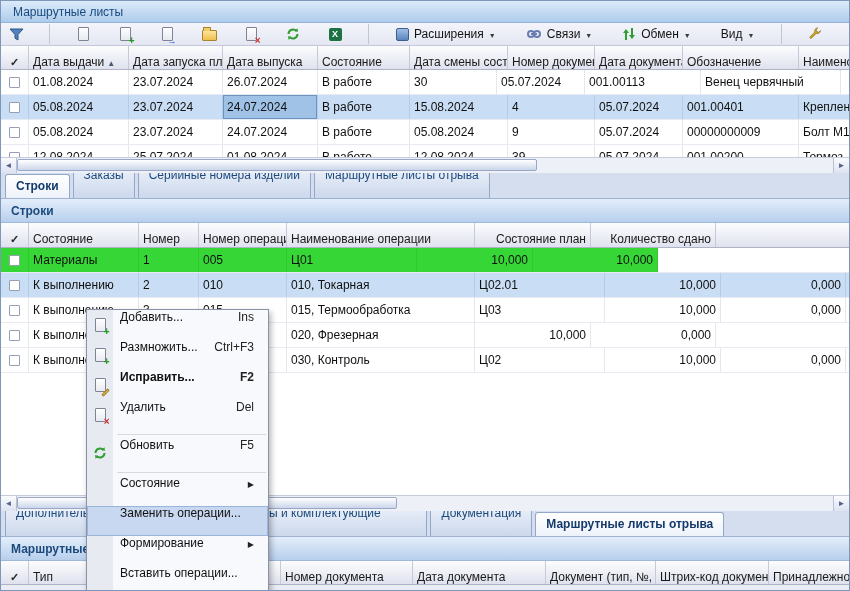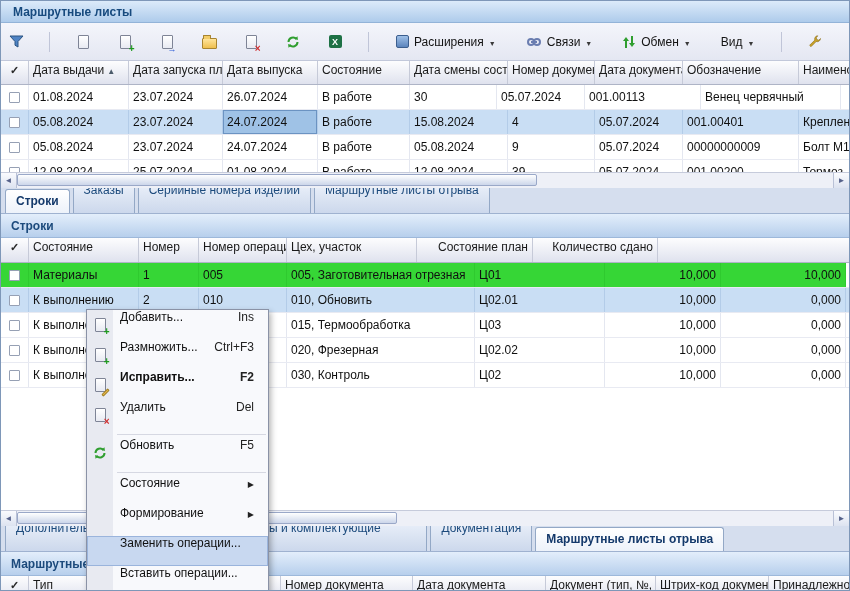--- a/index.html
+++ b/index.html
@@ -4,27 +4,27 @@
 <style>
   *{box-sizing:border-box;margin:0;padding:0}
   html,body{background:#cfd6e4}
   .app{position:relative;width:850px;height:591px;overflow:hidden;background:#e9ecf5;
        border:1px solid #7e97b8;font-family:"Liberation Sans",sans-serif;font-size:12px;color:#101010}
   button{border:none;background:transparent;font:inherit;padding:0;cursor:default}
 
   
   .titlebar{height:22px;display:flex;align-items:center;padding-left:12px;
             background:linear-gradient(#dcebfa,#aecbeb);border-bottom:1px solid #93b3d8;
-            color:#174a7e;font-weight:bold}
+            color:#174a7e;font-weight:normal}
   .secbar{height:24px;display:flex;align-items:center;padding-left:10px;
           background:linear-gradient(#e3eefb,#b7cfec);border-bottom:1px solid #9db8da;
           color:#1c4a7c;font-weight:bold}
 
   
-  .toolbar{height:38px;display:flex;align-items:center;padding:0 2px;gap:16px;
+  .toolbar{height:23px;display:flex;align-items:center;padding:0 2px;gap:16px;
            background:linear-gradient(#f4f5fb,#e4e7f2);border-bottom:1px solid #c2c8da}
   .tbtn{width:26px;height:24px;display:flex;align-items:center;justify-content:center;border-radius:2px}
   .tsep{width:1px;height:20px;background:#c0c5d8;margin:0 4px}
   .ddbtn{display:flex;align-items:center;gap:5px;height:24px;padding:0 7px;border-radius:2px;color:#141414}
   .chev::after{content:"▼";font-size:7px;color:#3a3a3a}
   .doc{width:11px;height:14px;background:linear-gradient(#ffffff,#e8eaf2);border:1px solid #7e8496;
        border-radius:1px;position:relative;display:inline-block}
   .bdg{position:absolute;right:-5px;bottom:-6px;font-size:10px;font-weight:700;line-height:10px}
   .bdg-plus::after{content:"+";color:#1d9b1d}
   .bdg-arrow::after{content:"→";color:#2a5bd7;font-size:9px}
@@ -36,21 +36,21 @@
   .folder::before{content:"";position:absolute;top:-4px;left:0;width:6px;height:3px;background:#f3cd68;
           border:1px solid #a8842f;border-bottom:none;border-radius:1px 1px 0 0}
   .xl{width:13px;height:13px;background:#1e7145;border-radius:2px;color:#fff;
       display:flex;align-items:center;justify-content:center}
   .xl::after{content:"X";font-size:9px;font-weight:700}
   .extic{width:13px;height:13px;border:1px solid #3b5e8e;background:linear-gradient(#9fc0e8,#5b84bc);border-radius:2px}
 
   
   .ghead{display:flex;height:24px;background:linear-gradient(#fdfdfe,#dfe2ee);
          border-bottom:1px solid #aeb4c6;overflow:hidden}
-  .gh{display:flex;align-items:flex-end;height:100%;padding:16px 4px;border-right:1px solid #c6cad8;
+  .gh{display:flex;align-items:center;height:100%;padding:16px 4px;border-right:1px solid #c6cad8;
       white-space:nowrap;overflow:hidden;flex-shrink:0;color:#1a1a1a}
   .gbody{background:#a21caf}
   .grow{display:flex;height:25px;border-bottom:1px solid #e8eaf2;background:#fff;overflow:hidden}
   .gc{display:flex;align-items:center;height:100%;padding:0 4px;border-right:1px solid #e4e7f0;
       white-space:nowrap;overflow:hidden;flex-shrink:0}
   .num{justify-content:flex-end}
   .cb{width:11px;height:11px;background:#fff;border:1px solid #96a0b4;border-radius:1px;margin:0 auto}
   .checkmark::after{content:"✓";font-weight:700;color:#2a2a2a;margin:0 auto;font-size:11px}
   .sort-asc::after{content:"▲";font-size:8px;color:#4a5a6a;margin-left:3px}
   .clip12{height:12px;overflow:hidden}
@@ -315,51 +315,50 @@
         </div>
       <div class="gh c1">
           <span>Состояние</span>
         </div>
       <div class="gh c2">
           <span>Номер</span>
         </div>
       <div class="gh c3">
           <span>Номер операции</span>
         </div>
-      <div class="gh c5">
-          <span>Цех, участок</span>
+      <div class="gh c4">
+          <span>Наименование операции</span>
         </div>
       <div class="gh c6 num">
           <span>Состояние план</span>
         </div>
       <div class="gh c7 num">
           <span>Количество сдано</span>
         </div>
     </div>
     <div class="gbody">
       <div class="grow r-done">
         <div class="gc c0 cbcell">
             <span class="cb"></span>
           </div>
         <div class="gc c1">Материалы</div>
         <div class="gc c2">1</div>
         <div class="gc c3">005</div>
-        <div class="gc c4">005, Заготовительная отрезная</div>
         <div class="gc c5">Ц01</div>
         <div class="gc c6 num">10,000</div>
         <div class="gc c7 num">10,000</div>
       </div>
       <div class="grow r-sel">
         <div class="gc c0 cbcell">
             <span class="cb"></span>
           </div>
         <div class="gc c1">К выполнению</div>
         <div class="gc c2">2</div>
         <div class="gc c3">010</div>
-        <div class="gc c4">010, Обновить</div>
+        <div class="gc c4">010, Токарная</div>
         <div class="gc c5">Ц02.01</div>
         <div class="gc c6 num">10,000</div>
         <div class="gc c7 num">0,000</div>
       </div>
       <div class="grow">
         <div class="gc c0 cbcell">
             <span class="cb"></span>
           </div>
         <div class="gc c1">К выполнению</div>
         <div class="gc c2">3</div>
@@ -370,21 +369,20 @@
         <div class="gc c7 num">0,000</div>
       </div>
       <div class="grow">
         <div class="gc c0 cbcell">
             <span class="cb"></span>
           </div>
         <div class="gc c1">К выполнению</div>
         <div class="gc c2">4</div>
         <div class="gc c3">020</div>
         <div class="gc c4">020, Фрезерная</div>
-        <div class="gc c5">Ц02.02</div>
         <div class="gc c6 num">10,000</div>
         <div class="gc c7 num">0,000</div>
       </div>
       <div class="grow">
         <div class="gc c0 cbcell">
             <span class="cb"></span>
           </div>
         <div class="gc c1">К выполнению</div>
         <div class="gc c2">5</div>
         <div class="gc c3">030</div>
@@ -495,28 +493,28 @@
       <span class="mi-short">F5</span>
     </div>
     <div class="msep">
         <i></i>
       </div>
     <div class="mi">
       <span class="mi-ic"></span>
       <span class="mi-label">Состояние</span>
       <span class="subarrow"></span>
     </div>
+    <div class="mi hl">
+      <span class="mi-ic"></span>
+      <span class="mi-label">Заменить операции...</span>
+    </div>
     <div class="mi">
       <span class="mi-ic"></span>
       <span class="mi-label">Формирование</span>
       <span class="subarrow"></span>
     </div>
-    <div class="mi hl">
-      <span class="mi-ic"></span>
-      <span class="mi-label">Заменить операции...</span>
-    </div>
     <div class="mi">
       <span class="mi-ic"></span>
       <span class="mi-label">Вставить операции...</span>
     </div>
   </div>
 
 </div>
 
 </body></html>

